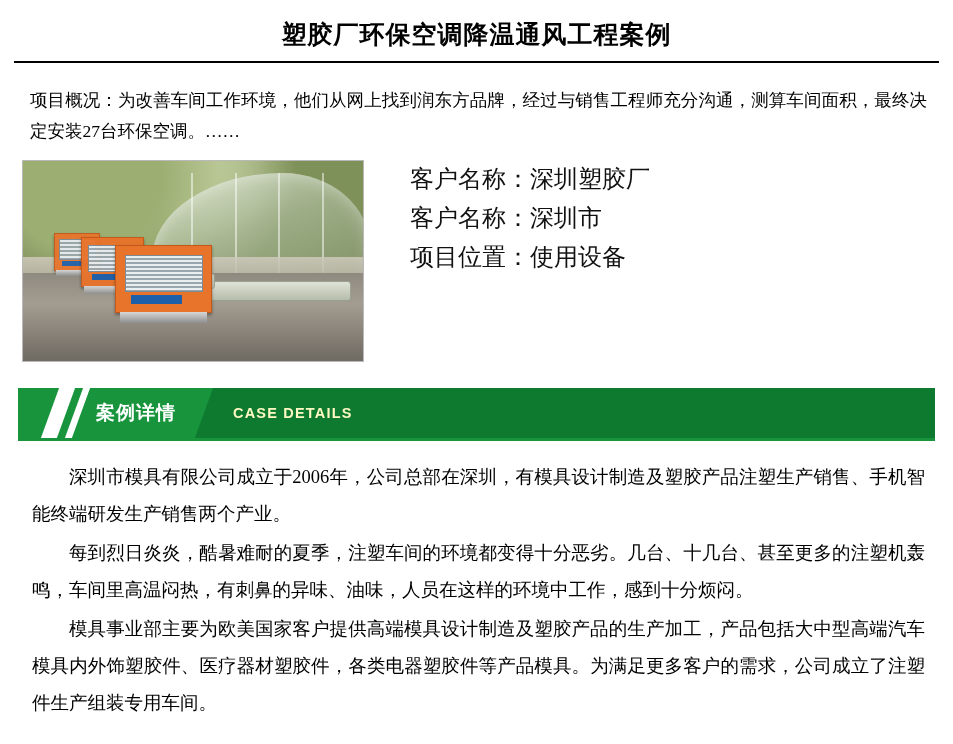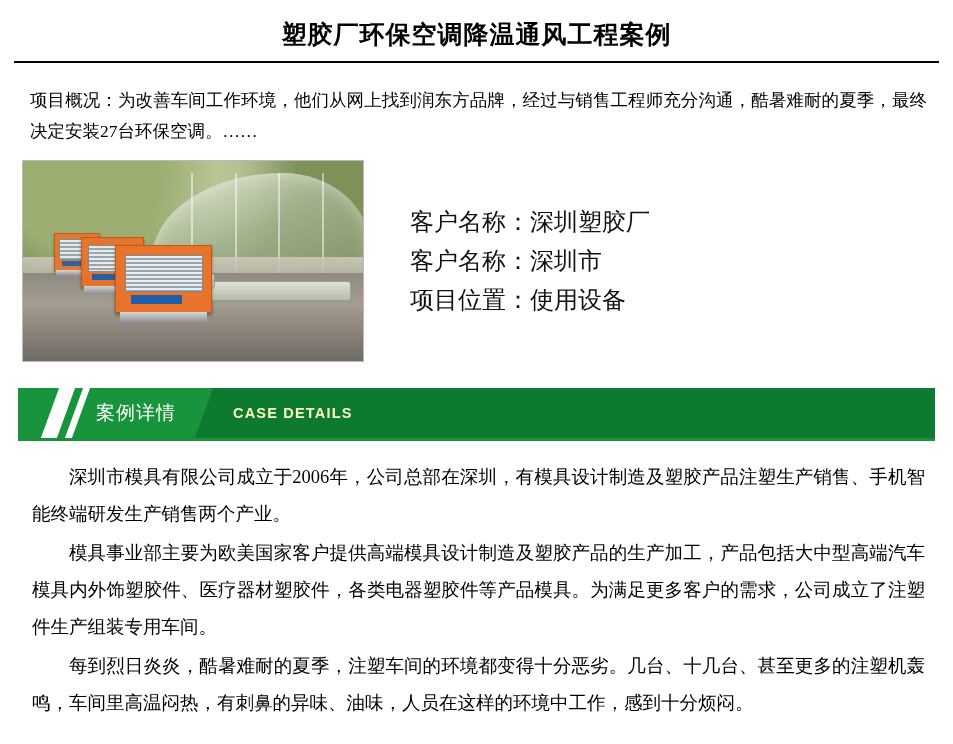--- a/index.html
+++ b/index.html
@@ -46,21 +46,21 @@
     line-height: 1.75;
     text-align: justify;
   }
   .overview .label {
     font-weight: normal;
   }
 
   
   .info-row {
     display: flex;
-    align-items: center;
+    align-items: flex-start;
     margin: 14px 0 0 14px;
   }
   .photo {
     position: relative;
     width: 340px;
     height: 200px;
     flex: 0 0 340px;
     overflow: hidden;
     border: 1px solid #b9b9b9;
     background: #6f7a5c;
@@ -155,21 +155,21 @@
     height: 50px;
     background: #17943c;
     overflow: hidden;
   }
   .section-bar .cn {
     position: absolute;
     left: 78px; top: 50%;
     transform: translateY(-50%);
     color: #ffffff;
     font-size: 19px;
-    font-weight: normal;
+    font-weight: bold;
     letter-spacing: 1px;
     font-family: "Liberation Sans", sans-serif;
   }
   .section-bar .en {
     position: absolute;
     left: 215px; top: 50%;
     transform: translateY(-50%);
     color: #fef9c3;
     font-size: 14.5px;
     font-weight: bold;
@@ -223,21 +223,21 @@
 </style>
 </head>
 <body>
 
 <div class="page">
 
   <div class="doc-title">塑胶厂环保空调降温通风工程案例</div>
   <div class="title-rule"></div>
 
   <div class="overview">
-    <span class="label">项目概况：</span><span>为改善车间工作环境，他们从网上找到润东方品牌，经过与销售工程师充分沟通，酷暑难耐的夏季，最终决定安装27台环保空调。……</span>
+    <span class="label">项目概况：</span><span>为改善车间工作环境，他们从网上找到润东方品牌，经过与销售工程师充分沟通，测算车间面积，最终决定安装27台环保空调。……</span>
   </div>
 
   <div class="info-row">
 
     <div class="photo">
       <div class="sky"></div>
       <div class="canopy">
         <div class="canopy-rib" style="left:18%"></div>
         <div class="canopy-rib" style="left:38%"></div>
         <div class="canopy-rib" style="left:58%"></div>
@@ -282,17 +282,17 @@
     <div class="wedge"></div>
     <div class="slash s1"></div>
     <div class="slash s2"></div>
     <div class="cn">案例详情</div>
     <div class="en">CASE DETAILS</div>
   </div>
   <div class="bar-underline"></div>
 
   <div class="body-text">
     <p>深圳市模具有限公司成立于2006年，公司总部在深圳，有模具设计制造及塑胶产品注塑生产销售、手机智能终端研发生产销售两个产业。</p>
+    <p>每到烈日炎炎，酷暑难耐的夏季，注塑车间的环境都变得十分恶劣。几台、十几台、甚至更多的注塑机轰鸣，车间里高温闷热，有刺鼻的异味、油味，人员在这样的环境中工作，感到十分烦闷。</p>
     <p>模具事业部主要为欧美国家客户提供高端模具设计制造及塑胶产品的生产加工，产品包括大中型高端汽车模具内外饰塑胶件、医疗器材塑胶件，各类电器塑胶件等产品模具。为满足更多客户的需求，公司成立了注塑件生产组装专用车间。</p>
-    <p>每到烈日炎炎，酷暑难耐的夏季，注塑车间的环境都变得十分恶劣。几台、十几台、甚至更多的注塑机轰鸣，车间里高温闷热，有刺鼻的异味、油味，人员在这样的环境中工作，感到十分烦闷。</p>
   </div>
 
 </div>
 
 </body></html>

